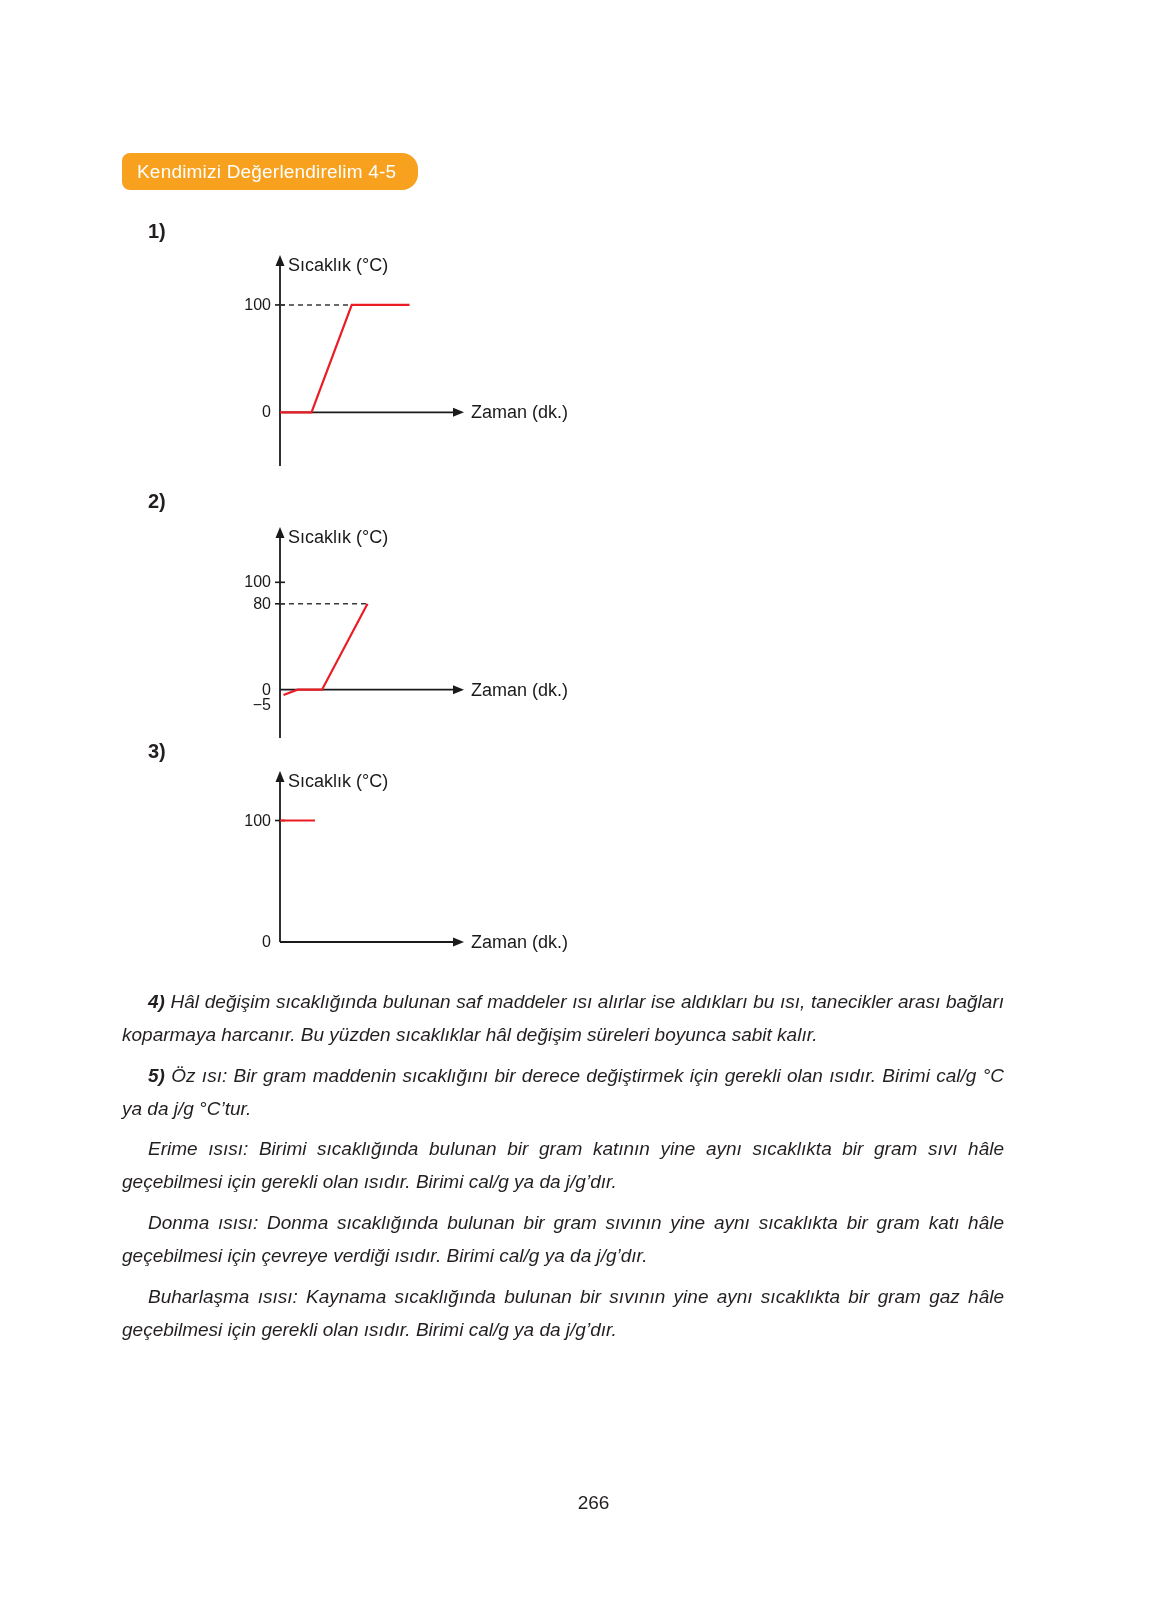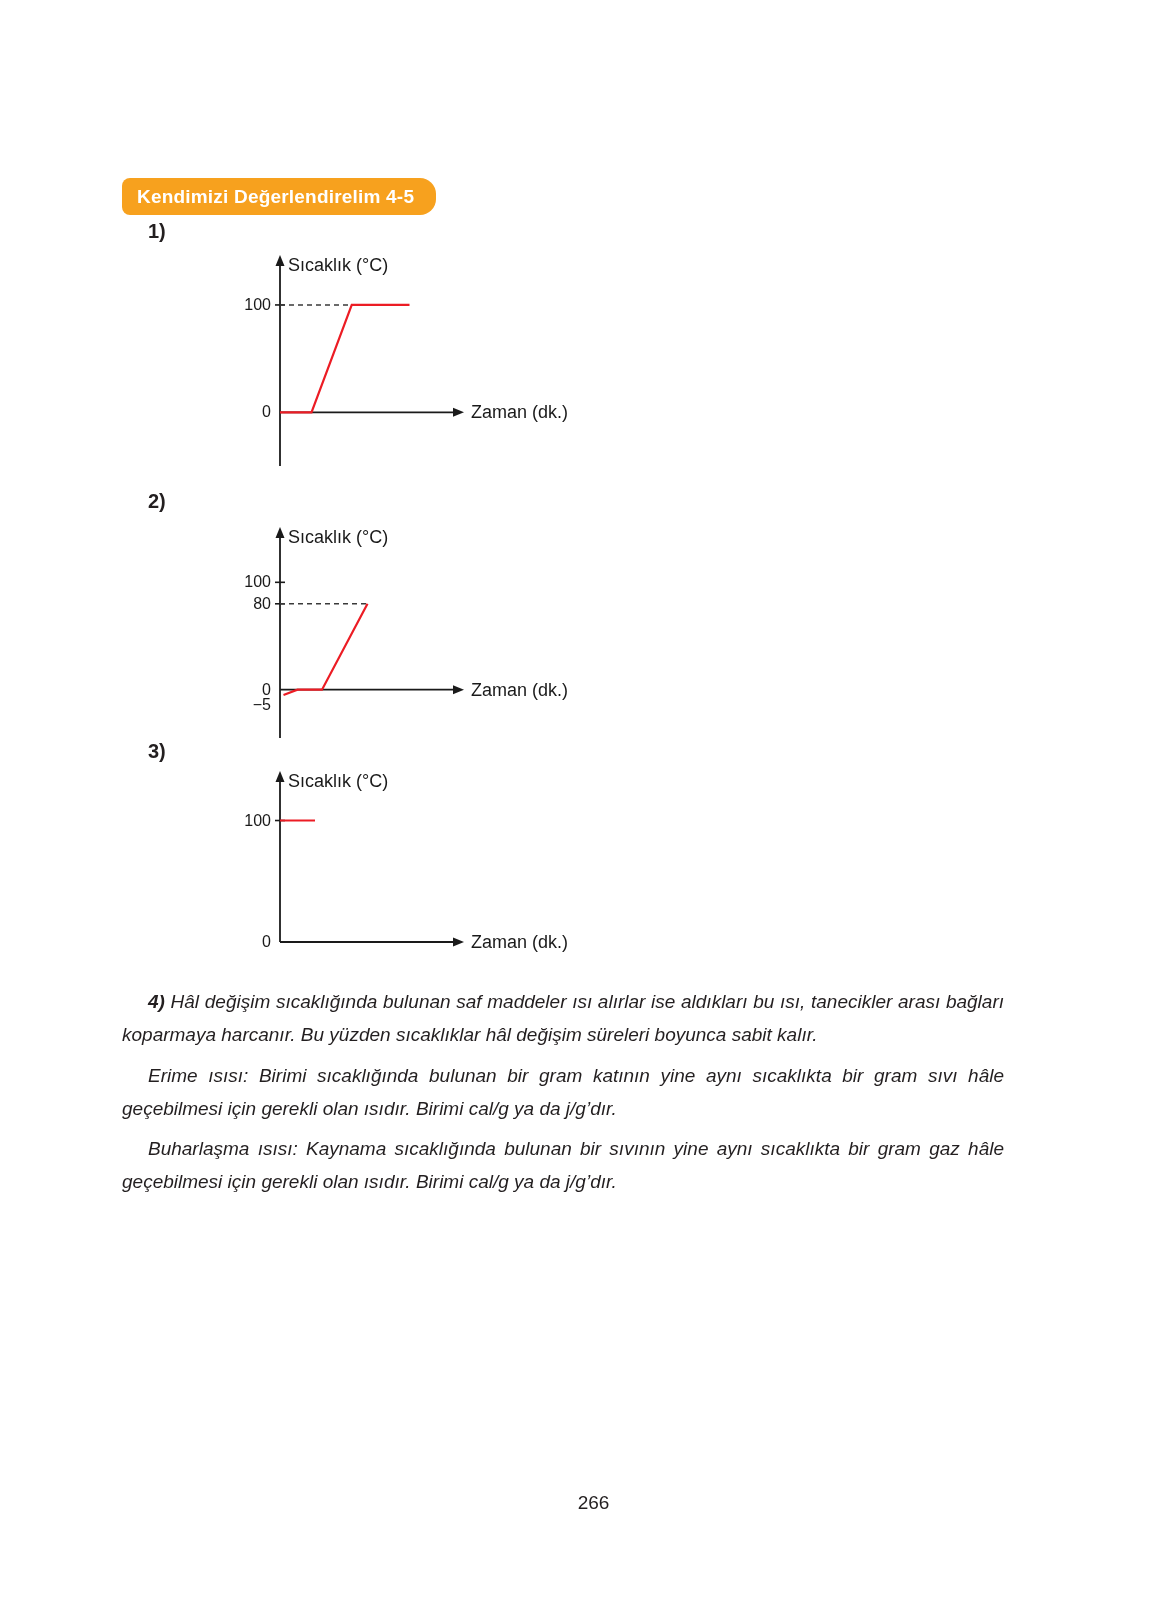--- a/index.html
+++ b/index.html
@@ -5,24 +5,24 @@
   * { margin:0; padding:0; box-sizing:border-box; }
   html,body { background:#ffffff; }
   body { font-family:"Liberation Sans", sans-serif; color:#231f20; }
   .page {
     position:relative;
     width:1163px; height:1616px;
     background:#ffffff;
     overflow:hidden;
   }
   .badge {
-    position:absolute; left:122px; top:178px;
+    position:absolute; left:122px; top:153px;
     background:#f7a11e;
     color:#ffffff;
-    font-weight:bold;
+    font-weight:normal;
     font-size:19px;
     line-height:1;
     padding:9px 22px 9px 15px;
     border-radius:8px 16px 16px 8px;
     letter-spacing:0.2px;
   }
   .item-label {
     position:absolute;
     font-weight:bold;
     font-size:20px;
@@ -103,19 +103,21 @@
       <text x="66" y="25" font-size="18" fill="#1a1a1a">Sıcaklık (°C)</text>
       <text x="249" y="186" font-size="18" fill="#1a1a1a">Zaman (dk.)</text>
       <line x1="53" y1="58.51851851851852" x2="63" y2="58.51851851851852" stroke="#1a1a1a" stroke-width="1.6"></line>
       <text x="49" y="63.51851851851852" font-size="16" fill="#1a1a1a" text-anchor="end">100</text>
       <text x="49" y="185" font-size="16" fill="#1a1a1a" text-anchor="end">0</text>
       <polyline points="58,58.51851851851852 93,58.51851851851852" fill="none" stroke="#ec1c24" stroke-width="2.2"></polyline>
     </svg>
 
   <div class="body-text">
     <p><b>4)</b> <span>Hâl değişim sıcaklığında bulunan saf maddeler ısı alırlar ise aldıkları bu ısı, tanecikler arası bağları koparmaya harcanır. Bu yüzden sıcaklıklar hâl değişim süreleri boyunca sabit kalır.</span></p>
+    <p><b>5)</b> <span>Öz ısı: Bir gram maddenin sıcaklığını bir derece değiştirmek için gerekli olan ısıdır. Birimi cal/g °C ya da j/g °C’tur.</span></p>
     <p><span>Erime ısısı: Birimi sıcaklığında bulunan bir gram katının yine aynı sıcaklıkta bir gram sıvı hâle geçebilmesi için gerekli olan ısıdır. Birimi cal/g ya da j/g’dır.</span></p>
+    <p><span>Donma ısısı: Donma sıcaklığında bulunan bir gram sıvının yine aynı sıcaklıkta bir gram katı hâle geçebilmesi için çevreye verdiği ısıdır. Birimi cal/g ya da j/g’dır.</span></p>
     <p><span>Buharlaşma ısısı: Kaynama sıcaklığında bulunan bir sıvının yine aynı sıcaklıkta bir gram gaz hâle geçebilmesi için gerekli olan ısıdır. Birimi cal/g ya da j/g’dır.</span></p>
   </div>
 
   <div class="page-num">266</div>
 
 </div>
 
 </body></html>

